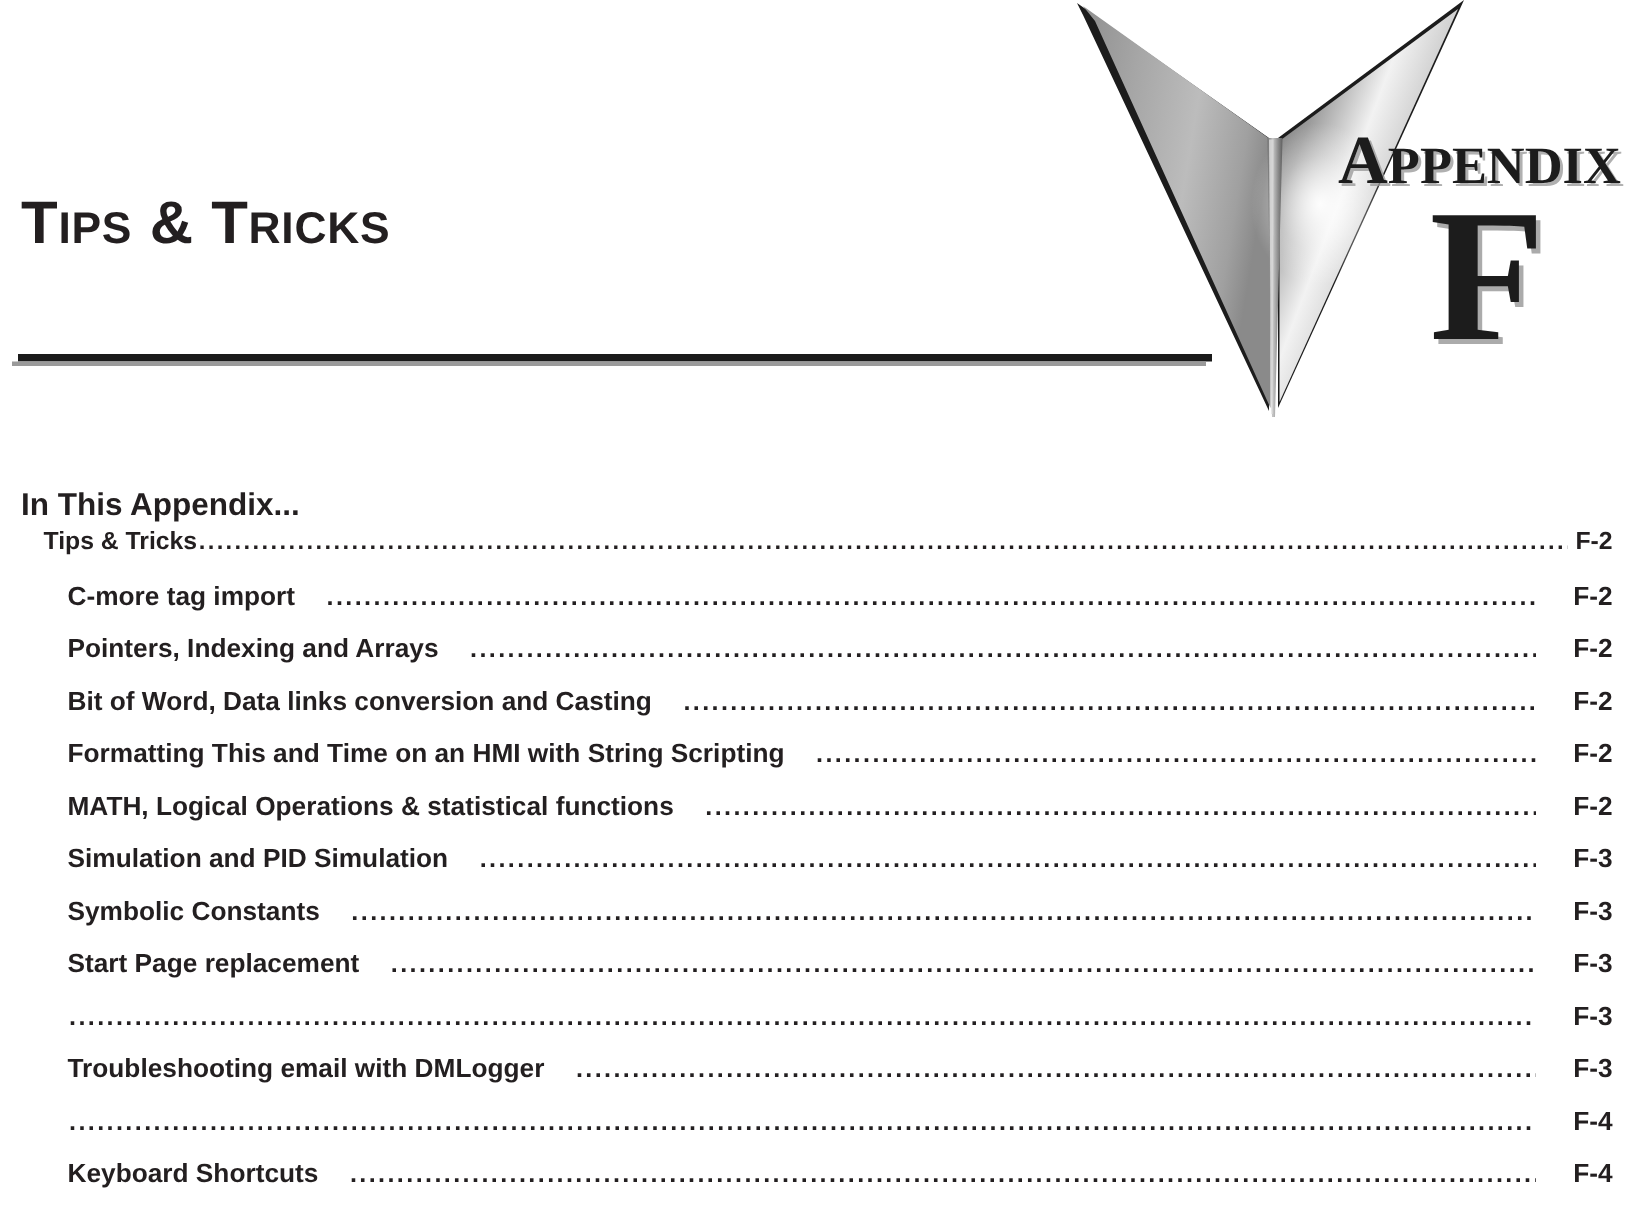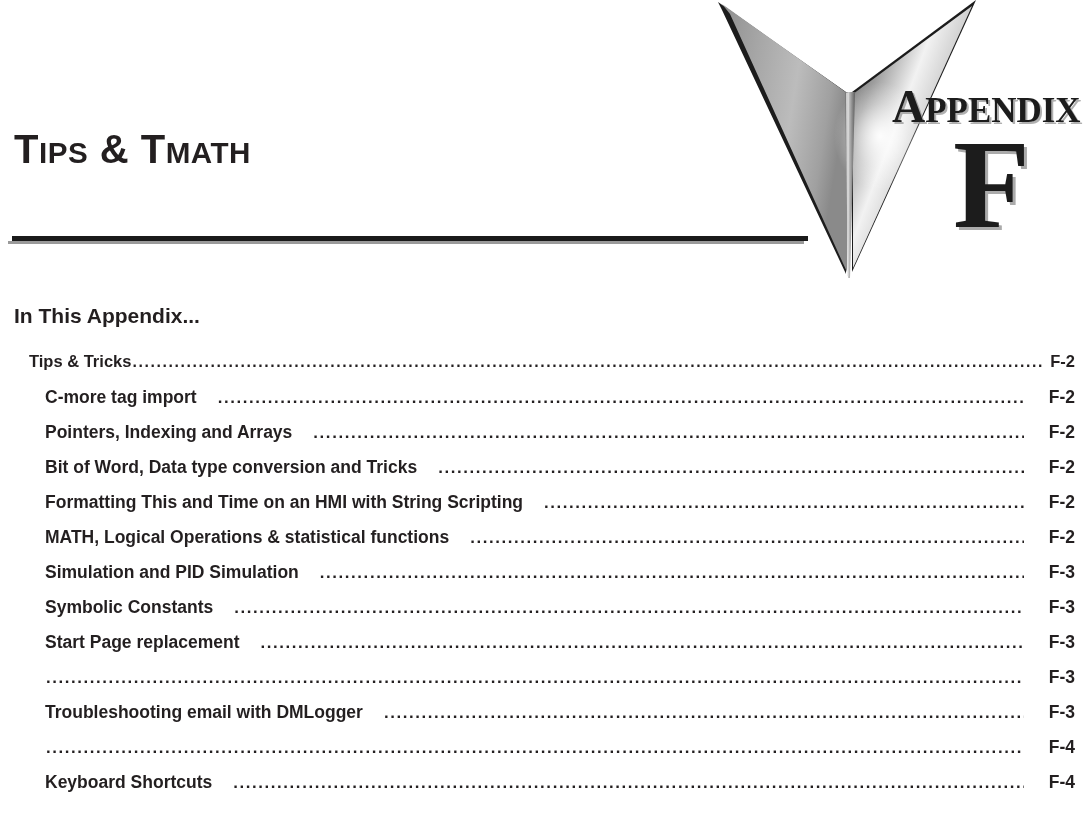--- a/index.html
+++ b/index.html
@@ -101,21 +101,21 @@
   #toc {
     position: absolute;
     left: 0;
     top: 300px;
     width: 1092px;
   }
 
   #toc-heading {
     position: absolute;
     left: 14px;
-    top: 4px;
+    top: 25px;
     font-family: "Liberation Sans", sans-serif;
     font-weight: bold;
     font-size: 21px;
     color: #231f20;
     white-space: nowrap;
   }
 
   #toc-list {
     position: absolute;
     left: 0;
@@ -163,21 +163,21 @@
     white-space: nowrap;
     text-align: left;
     padding-left: 4px;
   }
 </style>
 </head>
 <body>
 
 <div id="header-region">
 
-  <div id="chapter-title">T<span class="sc">IPS</span> &amp; T<span class="sc">MATH</span></div>
+  <div id="chapter-title">T<span class="sc">IPS</span> &amp; T<span class="sc">RICKS</span></div>
 
   <div id="title-rule"></div>
 
   <div id="brand-logo">
     <svg width="300" height="290" viewBox="0 0 300 290" xmlns="http://www.w3.org/2000/svg">
       <defs>
         <linearGradient id="gradLeft" x1="0" y1="0" x2="1" y2="0.35">
           <stop offset="0%" stop-color="#8f8f8f"></stop>
           <stop offset="30%" stop-color="#a6a6a6"></stop>
           <stop offset="62%" stop-color="#bcbcbc"></stop>
@@ -234,21 +234,21 @@
         <span class="toc-label">C-more tag import</span>
         <span class="toc-leader"></span>
         <span class="toc-page">F-2</span>
       </div>
       <div class="toc-row level-2">
         <span class="toc-label">Pointers, Indexing and Arrays</span>
         <span class="toc-leader"></span>
         <span class="toc-page">F-2</span>
       </div>
       <div class="toc-row level-2">
-        <span class="toc-label">Bit of Word, Data type conversion and Tricks</span>
+        <span class="toc-label">Bit of Word, Data links conversion and Casting</span>
         <span class="toc-leader"></span>
         <span class="toc-page">F-2</span>
       </div>
       <div class="toc-row level-2">
         <span class="toc-label">Formatting This and Time on an HMI with String Scripting</span>
         <span class="toc-leader"></span>
         <span class="toc-page">F-2</span>
       </div>
       <div class="toc-row level-2">
         <span class="toc-label">MATH, Logical Operations &amp; statistical functions</span>

